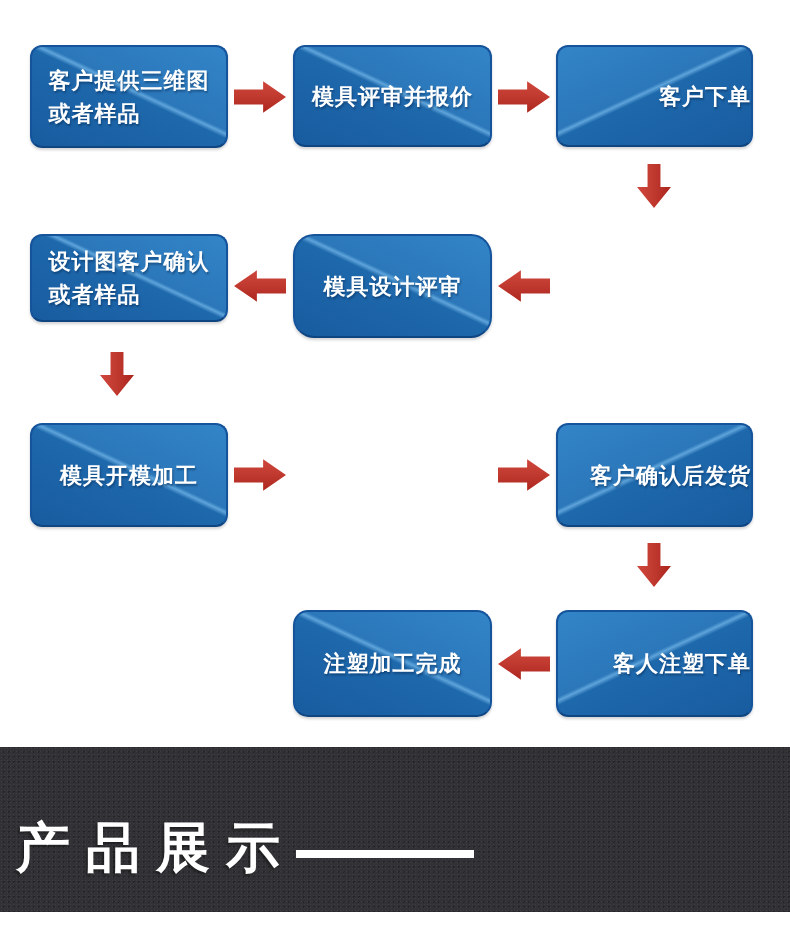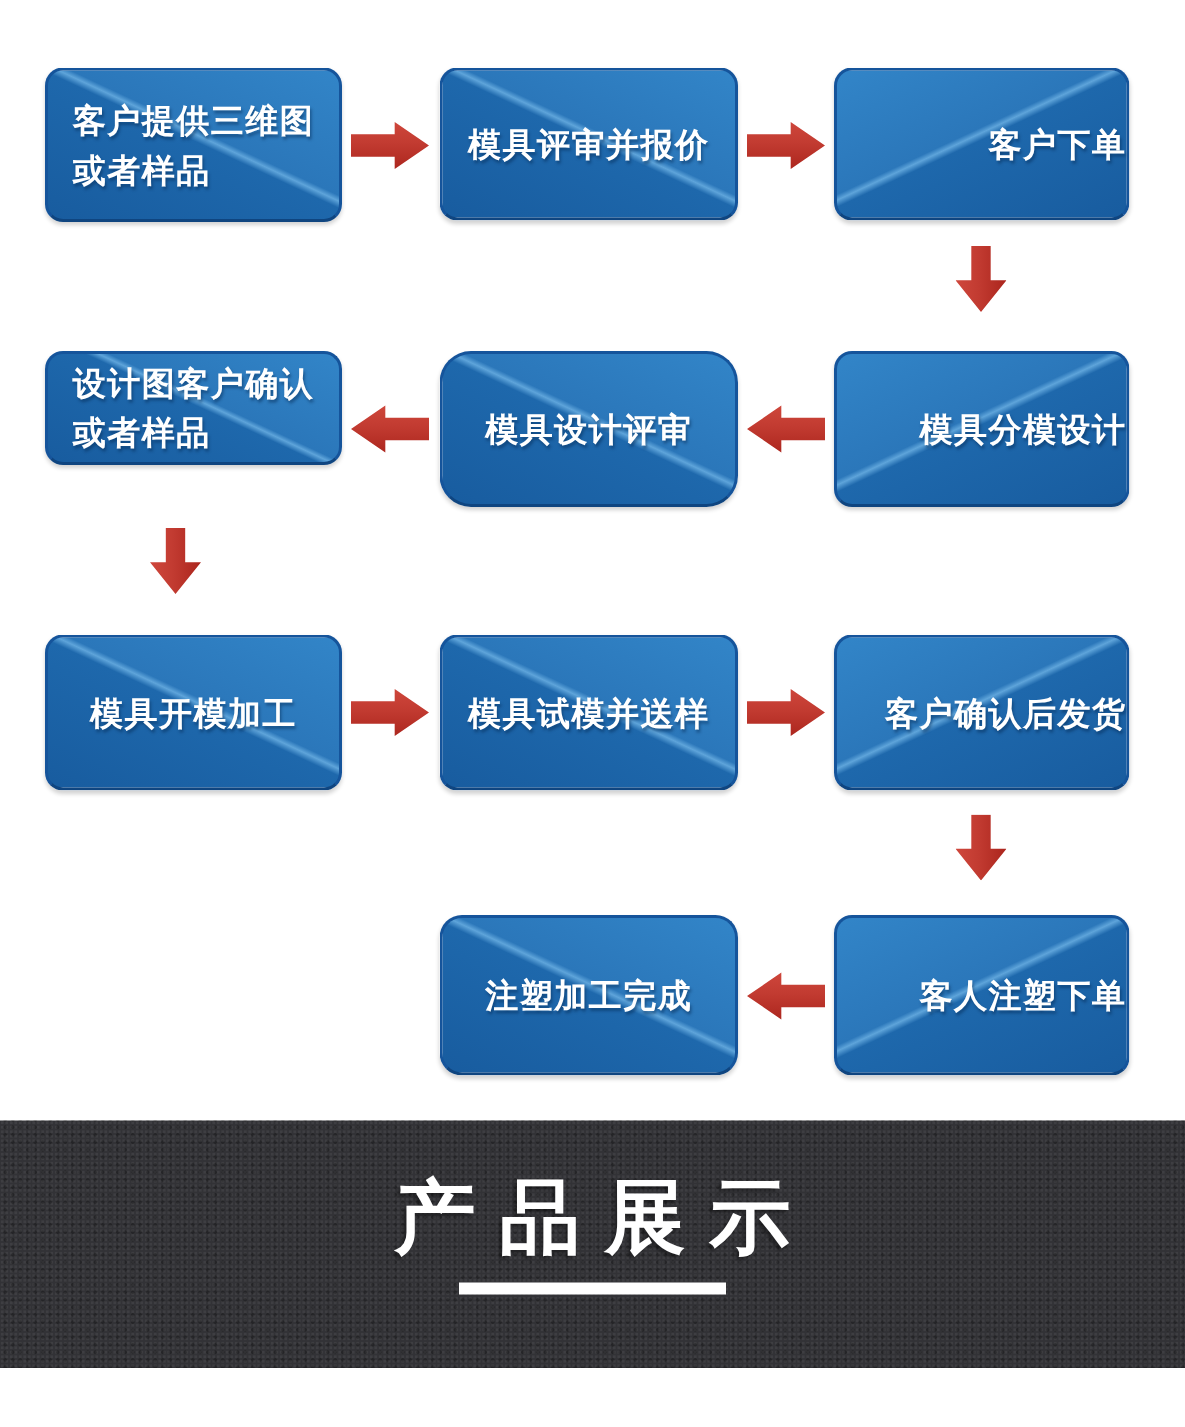--- a/index.html
+++ b/index.html
@@ -62,21 +62,21 @@
       #185c9f 100%);
     justify-content: flex-end;
   }
 
   
   .b1  { left: 30px;  top: 45px;  width: 198px; height: 103px; }
   .b2  { left: 293px; top: 45px;  width: 199px; height: 102px; }
   .b3  { left: 556px; top: 45px;  width: 197px; height: 102px; }
   .b4  { left: 556px; top: 234px; width: 197px; height: 104px; }
   .b5  { left: 293px; top: 234px; width: 199px; height: 104px; border-radius: 21px; }
-  .b6  { left: 30px;  top: 234px; width: 198px; height: 76px; }
+  .b6  { left: 30px;  top: 234px; width: 198px; height: 88px; }
   .b7  { left: 30px;  top: 423px; width: 198px; height: 104px; font-family: Liberation Serif, serif; }
   .b8  { left: 293px; top: 423px; width: 199px; height: 104px; }
   .b9  { left: 556px; top: 423px; width: 197px; height: 104px; }
   .b10 { left: 556px; top: 610px; width: 197px; height: 107px; }
   .b11 { left: 293px; top: 610px; width: 199px; height: 107px; border-radius: 15px; }
 
   
   .arrow {
     position: absolute;
     background: var(--arrow-red, #c23b31);
@@ -112,21 +112,20 @@
     position: absolute;
     left: 0; top: 747px;
     width: 790px; height: 165px;
     background-color: var(--banner-bg, #323236);
     background-image:
       radial-gradient(rgba(255,255,255,0.06) 1px, transparent 1px),
       radial-gradient(rgba(0,0,0,0.28) 1px, transparent 1px);
     background-size: 3px 3px, 5px 5px;
     background-position: 0 0, 1px 2px;
     display: flex;
-    flex-direction: column;
     align-items: center;
     justify-content: flex-start;
     padding-top: 36px;
     box-sizing: border-box;
   }
   .banner-title {
     color: var(--banner-text, #ffffff);
     font-size: 54px;
     font-weight: bold;
     letter-spacing: 16px;
@@ -153,41 +152,35 @@
   <div class="arrow right a12"></div>
   <div class="box gloss-a b2">
     <span>模具评审并报价</span>
   </div>
   <div class="arrow right a23"></div>
   <div class="box gloss-b b3">
     <span>客户下单</span>
   </div>
   <div class="arrow down a34"></div>
 
-  <div class="box gloss-b b4">
-    <span>模具分模设计</span>
-  </div>
   <div class="arrow left a45"></div>
   <div class="box gloss-a b5">
     <span>模具设计评审</span>
   </div>
   <div class="arrow left a56"></div>
   <div class="box gloss-a b6">
     <span>设计图客户确认
 或者样品</span>
   </div>
   <div class="arrow down a67"></div>
 
   <div class="box gloss-a b7">
     <span>模具开模加工</span>
   </div>
   <div class="arrow right a78"></div>
-  <div class="box gloss-a b8">
-    <span>模具试模并送样</span>
-  </div>
   <div class="arrow right a89"></div>
   <div class="box gloss-b b9">
     <span>客户确认后发货</span>
   </div>
   <div class="arrow down a910"></div>
 
   <div class="box gloss-b b10">
     <span>客人注塑下单</span>
   </div>
   <div class="arrow left a1011"></div>

